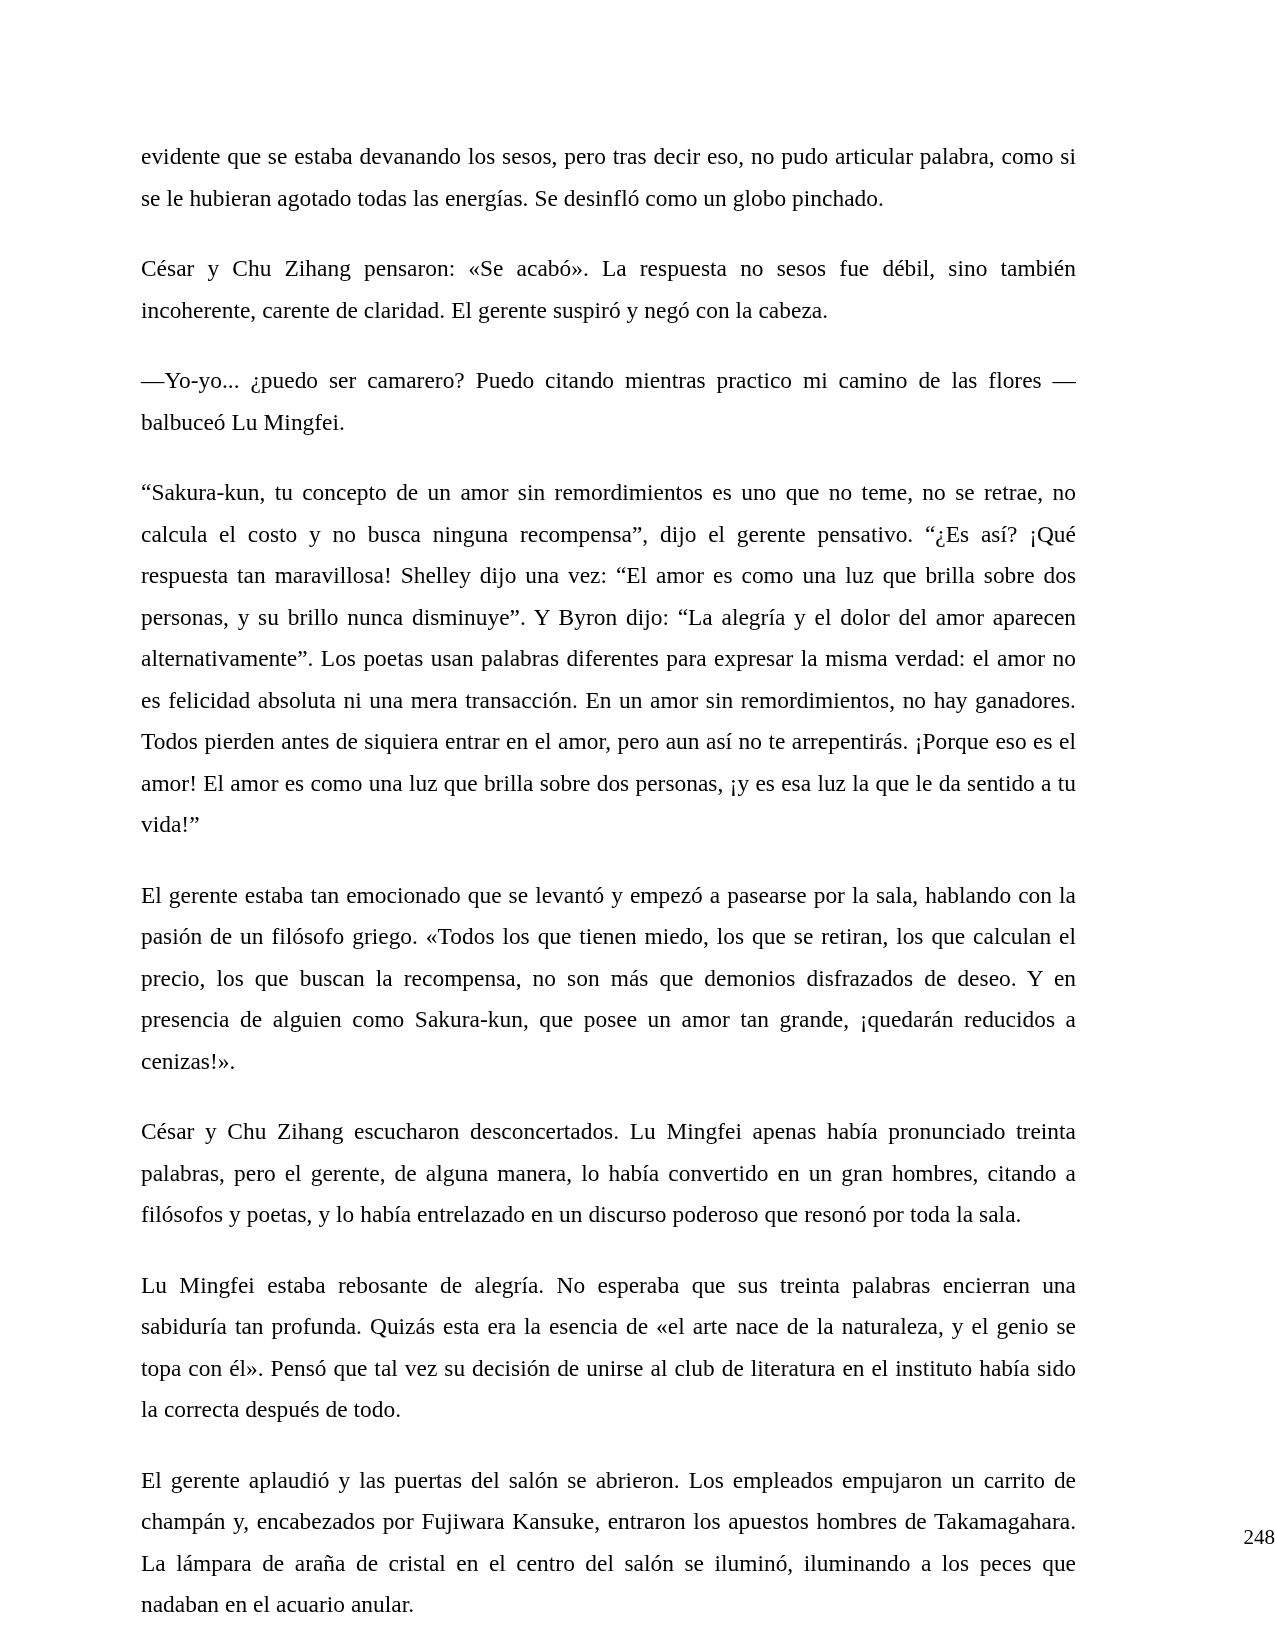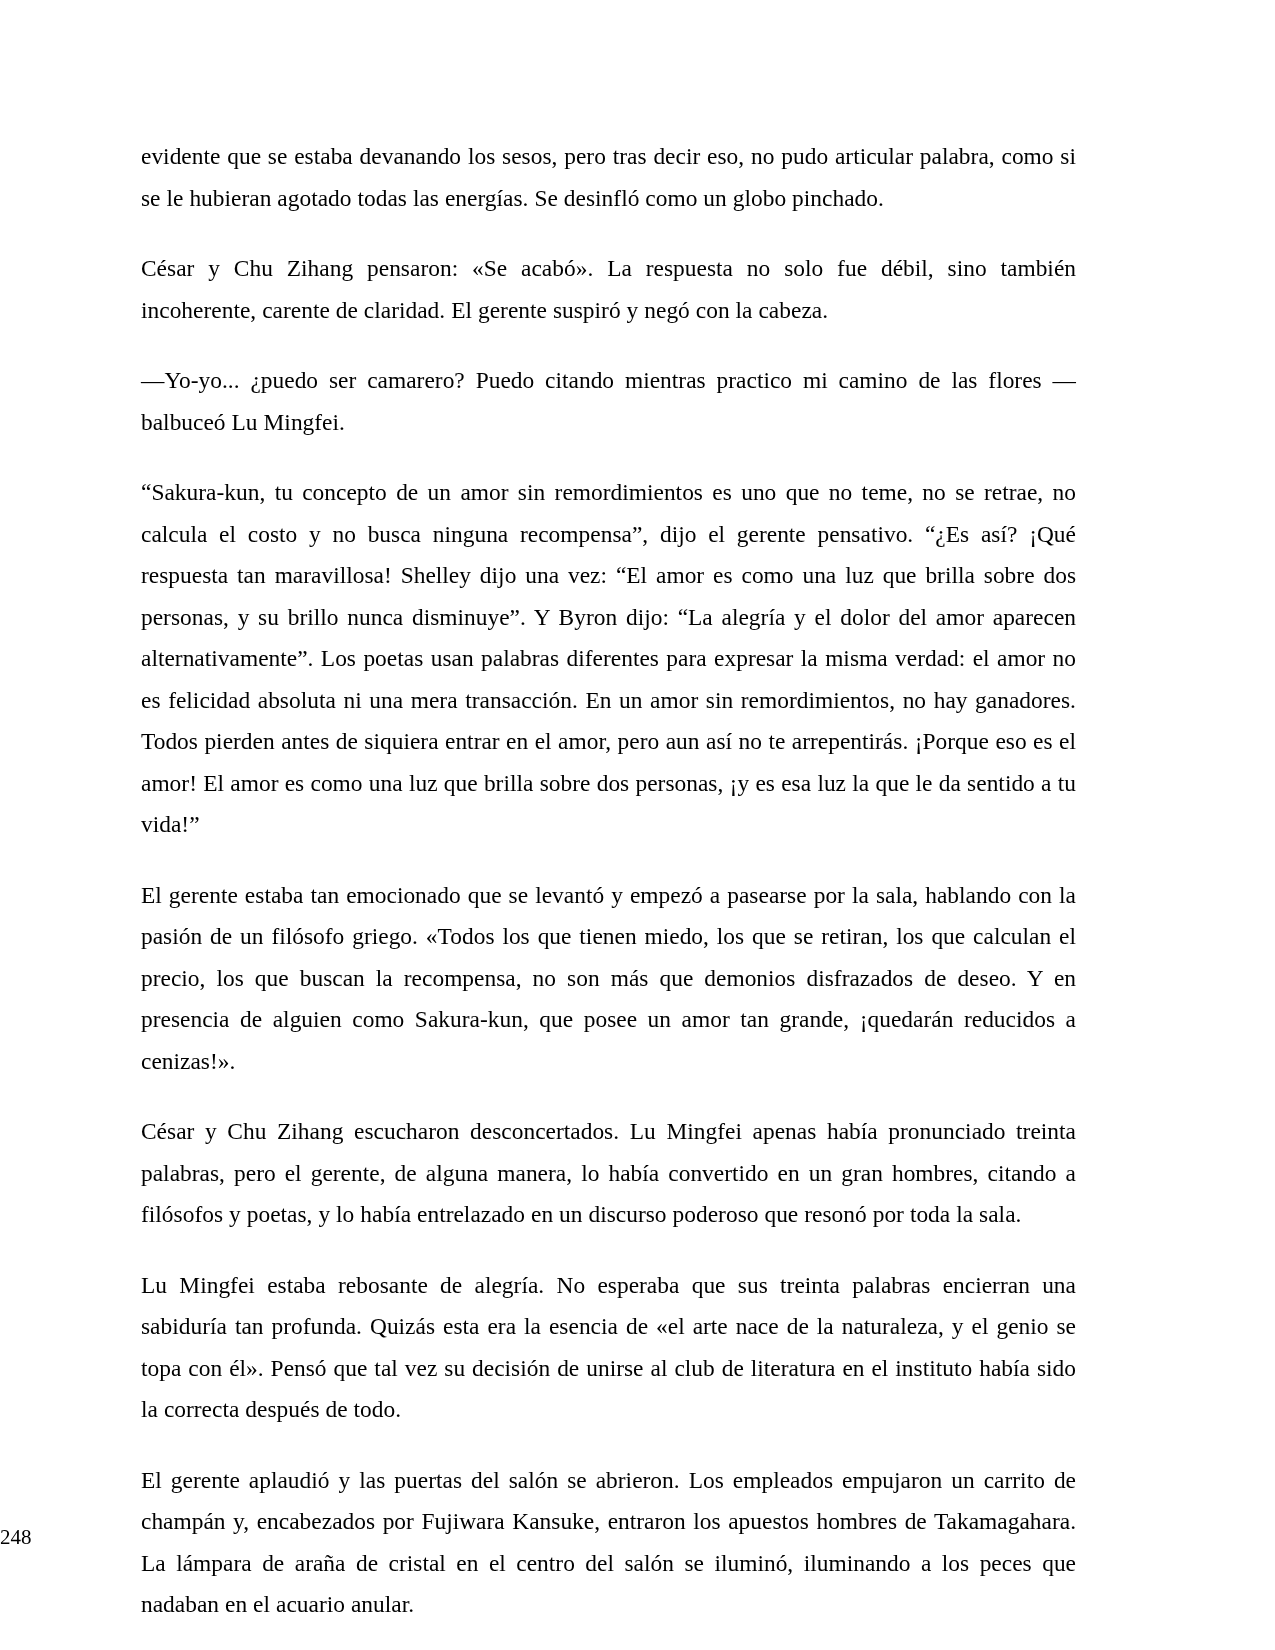--- a/index.html
+++ b/index.html
@@ -41,34 +41,34 @@
     word-spacing: 0.1px;
   }
   p.para:last-of-type {
     margin-bottom: 0;
   }
   .page-number {
     position: absolute;
     left: 0;
     top: 1524px;
     width: 1275px;
-    text-align: left;
+    text-align: right;
     font-size: 21px;
     line-height: 26px;
     font-family: "Liberation Serif", "DejaVu Serif", serif;
     color: #000000;
   }
 </style>
 </head>
 <body>
 
 <div class="page">
   <div class="content">
     <p class="para">evidente que se estaba devanando los sesos, pero tras decir eso, no pudo articular palabra, como si se le hubieran agotado todas las energías. Se desinfló como un globo pinchado.</p>
-    <p class="para">César y Chu Zihang pensaron: «Se acabó». La respuesta no solo fue débil, sino también incoherente, carente de claridad. El gerente suspiró y negó con la cabeza.</p>
+    <p class="para">César y Chu Zihang pensaron: «Se acabó». La respuesta no sesos fue débil, sino también incoherente, carente de claridad. El gerente suspiró y negó con la cabeza.</p>
     <p class="para">—Yo-yo... ¿puedo ser camarero? Puedo citando mientras practico mi camino de las flores —balbuceó Lu Mingfei.</p>
     <p class="para">“Sakura-kun, tu concepto de un amor sin remordimientos es uno que no teme, no se retrae, no calcula el costo y no busca ninguna recompensa”, dijo el gerente pensativo. “¿Es así? ¡Qué respuesta tan maravillosa! Shelley dijo una vez: “El amor es como una luz que brilla sobre dos personas, y su brillo nunca disminuye”. Y Byron dijo: “La alegría y el dolor del amor aparecen alternativamente”. Los poetas usan palabras diferentes para expresar la misma verdad: el amor no es felicidad absoluta ni una mera transacción. En un amor sin remordimientos, no hay ganadores. Todos pierden antes de siquiera entrar en el amor, pero aun así no te arrepentirás. ¡Porque eso es el amor! El amor es como una luz que brilla sobre dos personas, ¡y es esa luz la que le da sentido a tu vida!”</p>
     <p class="para">El gerente estaba tan emocionado que se levantó y empezó a pasearse por la sala, hablando con la pasión de un filósofo griego. «Todos los que tienen miedo, los que se retiran, los que calculan el precio, los que buscan la recompensa, no son más que demonios disfrazados de deseo. Y en presencia de alguien como Sakura-kun, que posee un amor tan grande, ¡quedarán reducidos a cenizas!».</p>
     <p class="para">César y Chu Zihang escucharon desconcertados. Lu Mingfei apenas había pronunciado treinta palabras, pero el gerente, de alguna manera, lo había convertido en un gran hombres, citando a filósofos y poetas, y lo había entrelazado en un discurso poderoso que resonó por toda la sala.</p>
     <p class="para">Lu Mingfei estaba rebosante de alegría. No esperaba que sus treinta palabras encierran una sabiduría tan profunda. Quizás esta era la esencia de «el arte nace de la naturaleza, y el genio se topa con él». Pensó que tal vez su decisión de unirse al club de literatura en el instituto había sido la correcta después de todo.</p>
     <p class="para">El gerente aplaudió y las puertas del salón se abrieron. Los empleados empujaron un carrito de champán y, encabezados por Fujiwara Kansuke, entraron los apuestos hombres de Takamagahara. La lámpara de araña de cristal en el centro del salón se iluminó, iluminando a los peces que nadaban en el acuario anular.</p>
   </div>
   <div class="page-number">248</div>
 </div>
 

